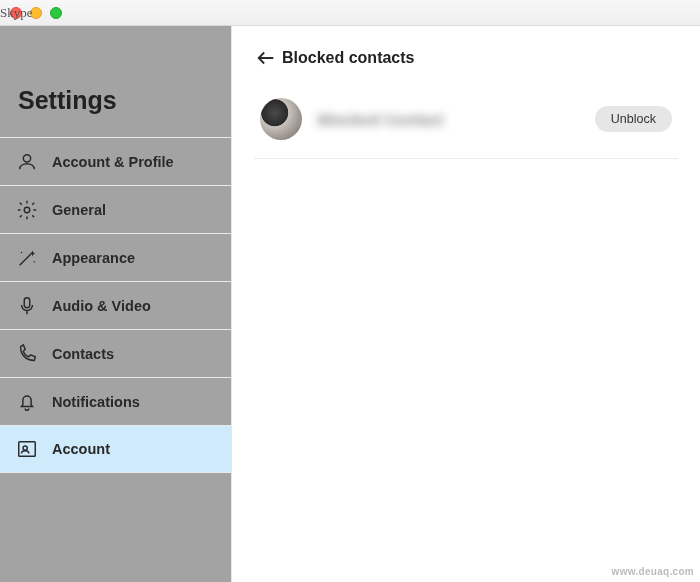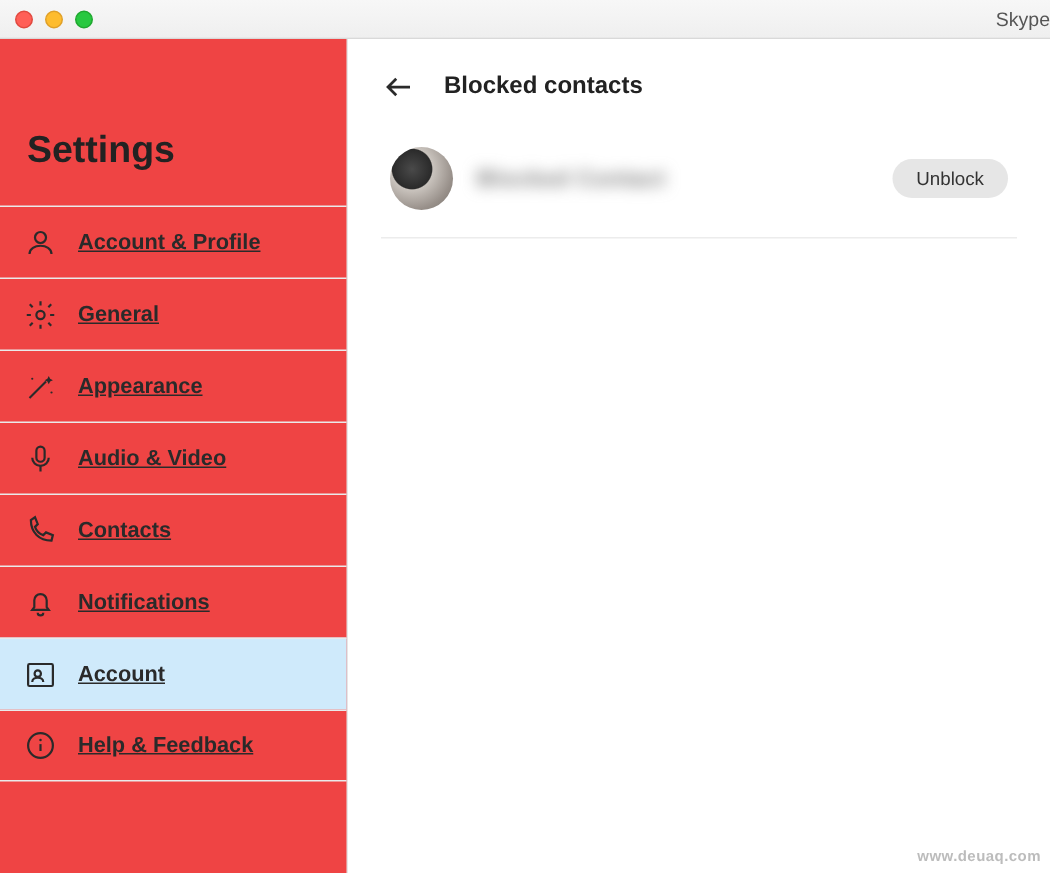--- a/index.html
+++ b/index.html
@@ -24,29 +24,30 @@
       gap: 8px;
       padding-left: 10px;
     }
     .tl { width: 12px; height: 12px; border-radius: 50%; }
     .tl-close { background: #ff5f57; border: 0.5px solid #e1493f; }
     .tl-min { background: #febc2e; border: 0.5px solid #e0a028; }
     .tl-max { background: #28c840; border: 0.5px solid #1fa82f; }
     .titlebar-title {
       position: absolute;
       left: 0; right: 0;
-      text-align: right;
+      text-align: left;
       font-size: 13px;
       color: #555;
       pointer-events: none;
+      font-family: Liberation Serif, serif;
     }
     .main { display: flex; height: calc(582px - 26px); }
     .sidebar {
       width: 232px;
-      background: #ef4444;
+      background: #a3a3a3;
       border-right: 1px solid #e6e6e6;
       display: flex;
       flex-direction: column;
     }
     .sidebar-heading {
       padding: 60px 18px 22px 18px;
       font-size: 25px;
       font-weight: 700;
       color: #222;
     }
@@ -55,35 +56,34 @@
       display: flex;
       align-items: center;
       height: 48px;
       padding: 0 16px;
       border-top: 1px solid #eaeaea;
       gap: 14px;
       font-size: 14.5px;
       font-weight: 600;
       color: #2a2a2a;
       cursor: pointer;
-      text-decoration: underline;
     }
     .sidebar-item:last-child { border-bottom: 1px solid #eaeaea; }
     .sidebar-item.active { background: #cfeafb; }
     .sidebar-icon { width: 22px; height: 22px; display: flex; align-items: center; justify-content: center; flex-shrink: 0; }
     .sidebar-icon svg { stroke: #2a2a2a; stroke-width: 1.6; fill: none; }
     .content {
       flex: 1;
       padding: 20px 22px 0 22px;
       position: relative;
     }
     .content-header {
       display: flex;
       align-items: center;
-      gap: 18px;
+      gap: 4px;
       padding-bottom: 18px;
     }
     .back-btn {
       width: 24px; height: 24px;
       display: flex; align-items: center; justify-content: center;
       cursor: pointer;
     }
     .back-btn svg { stroke: #2a2a2a; stroke-width: 2; fill: none; }
     .content-title { font-size: 16px; font-weight: 700; color: #222; }
     .contact-row {
@@ -200,30 +200,20 @@
       <li class="sidebar-item active">
         <span class="sidebar-icon">
           <svg viewBox="0 0 24 24" width="22" height="22">
               <rect x="3" y="4" width="18" height="16" rx="1"></rect>
               <circle cx="10" cy="11" r="2.3"></circle>
               <path d="M6 17c0-2 2-3 4-3s4 1 4 3"></path>
             </svg>
         </span>
         <span>Account</span>
       </li>
-      <li class="sidebar-item">
-        <span class="sidebar-icon">
-          <svg viewBox="0 0 24 24" width="22" height="22">
-              <circle cx="12" cy="12" r="9"></circle>
-              <path d="M12 11v5"></path>
-              <circle cx="12" cy="8" r="0.9" fill="#2a2a2a" stroke="none"></circle>
-            </svg>
-        </span>
-        <span>Help &amp; Feedback</span>
-      </li>
     </ul>
   </div>
 
   <div class="content">
     <div class="content-header">
       <div class="back-btn">
         <svg viewBox="0 0 24 24" width="22" height="22">
             <path d="M20 12H4M10 6l-6 6 6 6"></path>
           </svg>
       </div>

